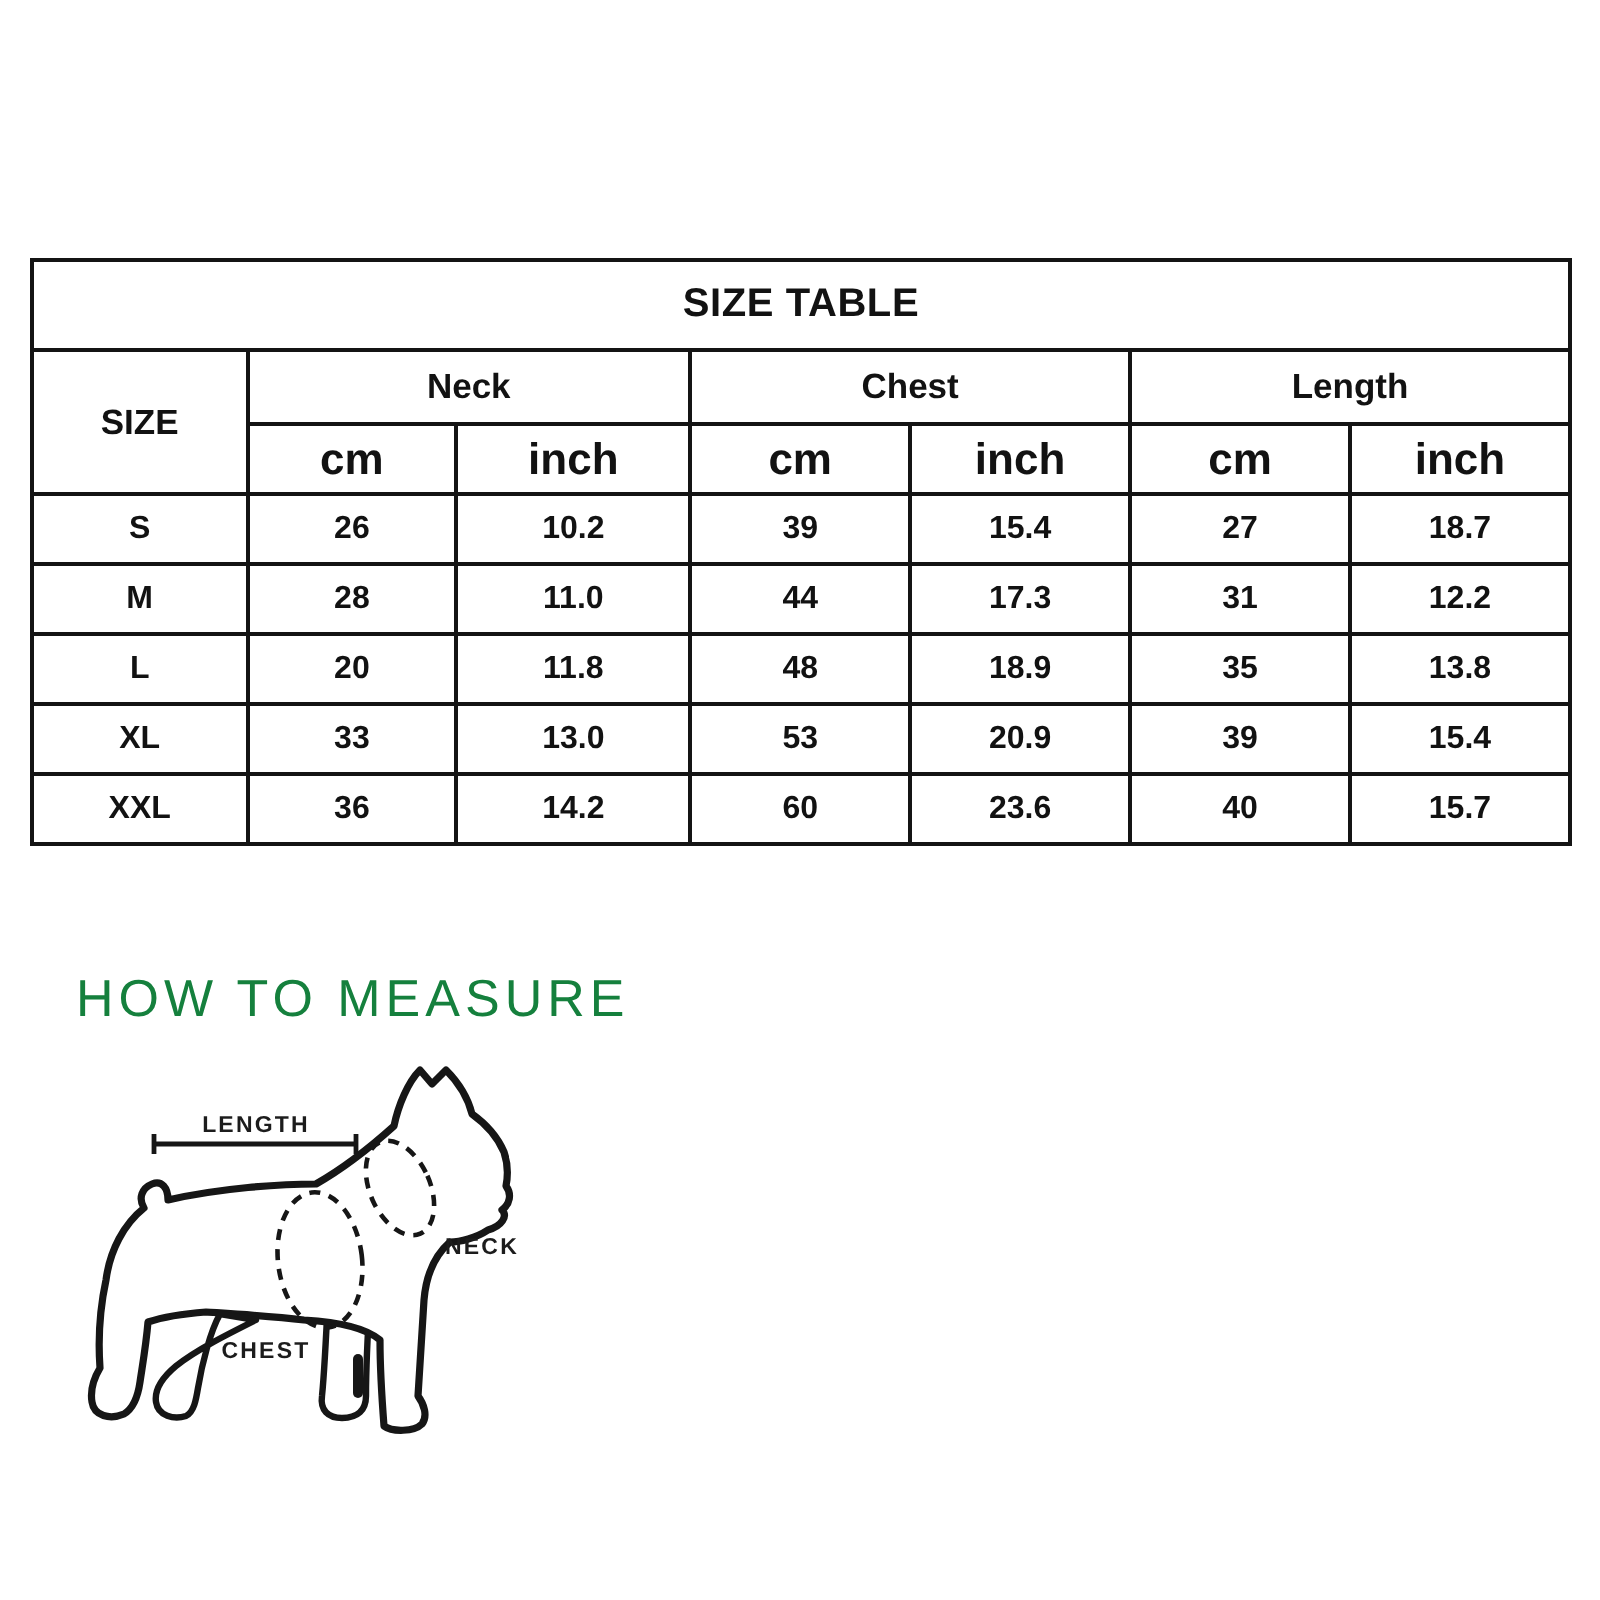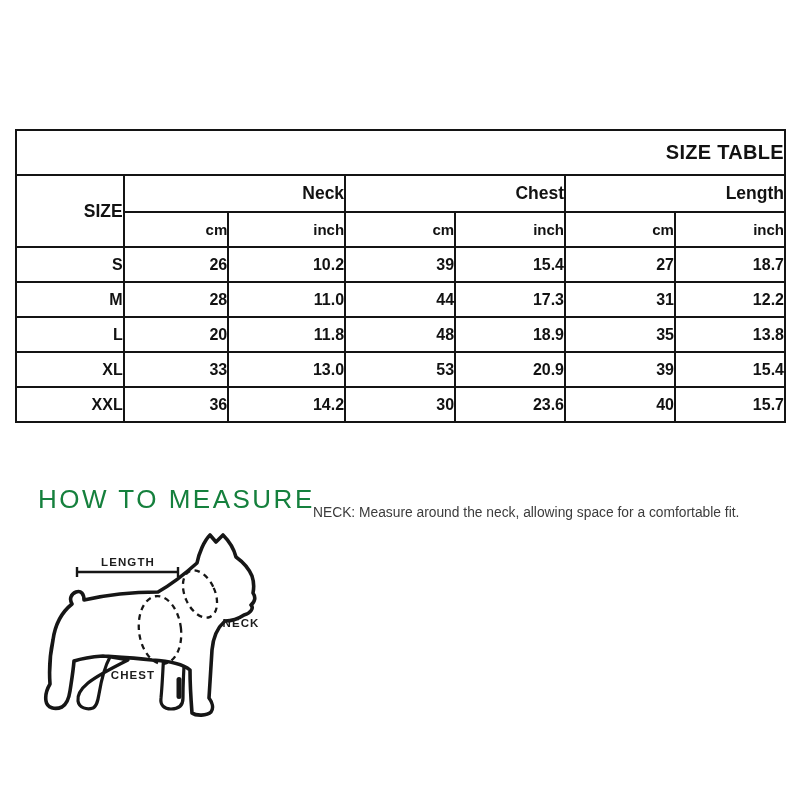--- a/index.html
+++ b/index.html
@@ -12,27 +12,27 @@
   }
 
   
   table.size-table{
     position:absolute;left:15px;top:129px;width:771px;
     border-collapse:collapse;table-layout:fixed;
     color:#121212;
   }
   table.size-table th,table.size-table td{
     border:2px solid #141414;
-    text-align:right;vertical-align:middle;
+    text-align:center;vertical-align:middle;
     font-weight:700;
     padding:0;
   }
   .tbl-title{height:43px;font-size:20px;letter-spacing:.3px;}
   .row-groups th{height:35px;font-size:17.5px;}
-  .row-units th{height:33px;font-size:15px;}
+  .row-units th{height:33px;font-size:22px;}
   .corner{font-size:17px;}
   .data-row td{height:33px;font-size:16px;}
 
   
   .htm-heading{
     position:absolute;left:38px;top:484px;
     font-size:26px;font-weight:400;letter-spacing:2.5px;
     color:#15803d;white-space:nowrap;
   }
   .instructions{
@@ -116,32 +116,31 @@
         <td>13.0</td>
         <td>53</td>
         <td>20.9</td>
         <td>39</td>
         <td>15.4</td>
       </tr>
       <tr class="data-row">
         <td>XXL</td>
         <td>36</td>
         <td>14.2</td>
-        <td>30</td>
+        <td>60</td>
         <td>23.6</td>
         <td>40</td>
         <td>15.7</td>
       </tr>
     </tbody>
   </table>
 
   <div class="htm-heading">HOW TO MEASURE</div>
 
   <div class="instructions">
-    <p>NECK: Measure around the neck, allowing space for a comfortable fit.</p>
   </div>
 
   <div class="dog-wrap">
     <svg viewBox="0 0 260 240">
 
       <path d="M 124 128 C 123 150, 122 168, 121 178 C 120 185, 124 189, 131 189 C 139 189, 143 185, 143 178 C 143 162, 144 144, 145 128 Z" fill="#ffffff" stroke="#161616" stroke-width="3.2" stroke-linejoin="round"></path>
 
       <path d="M 44 80
            C 70 74, 100 72, 118 72
            C 132 64, 147 52, 157 43

